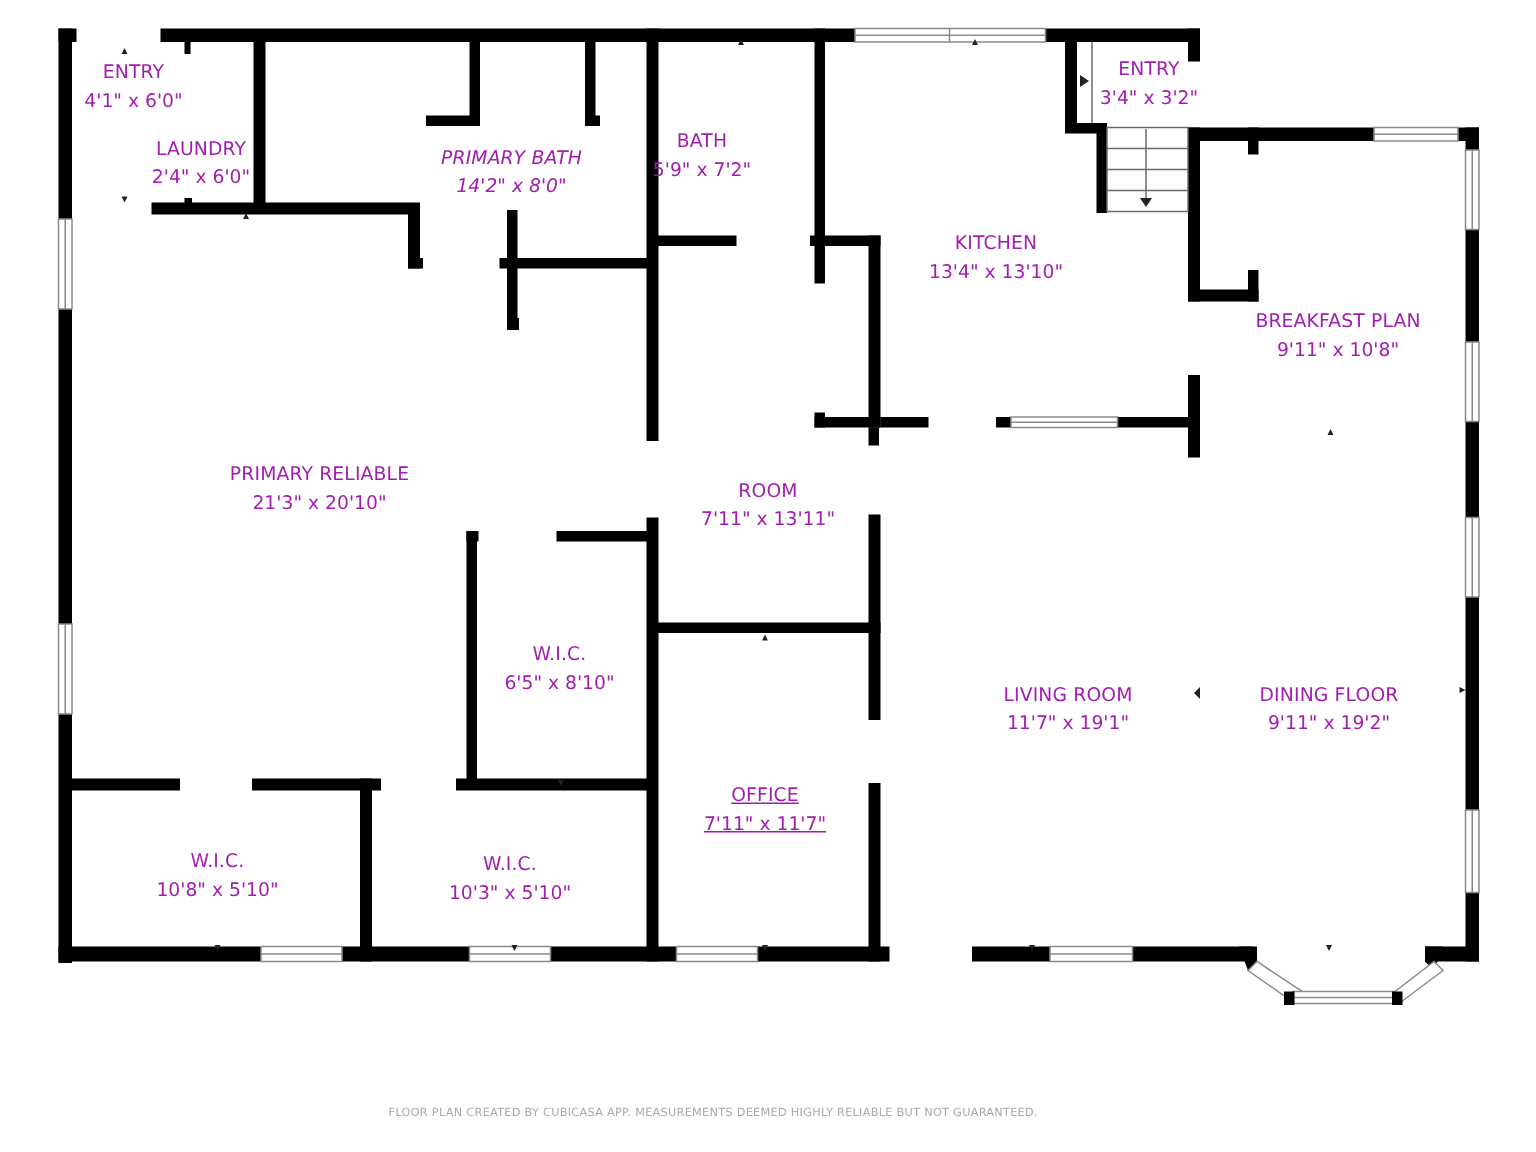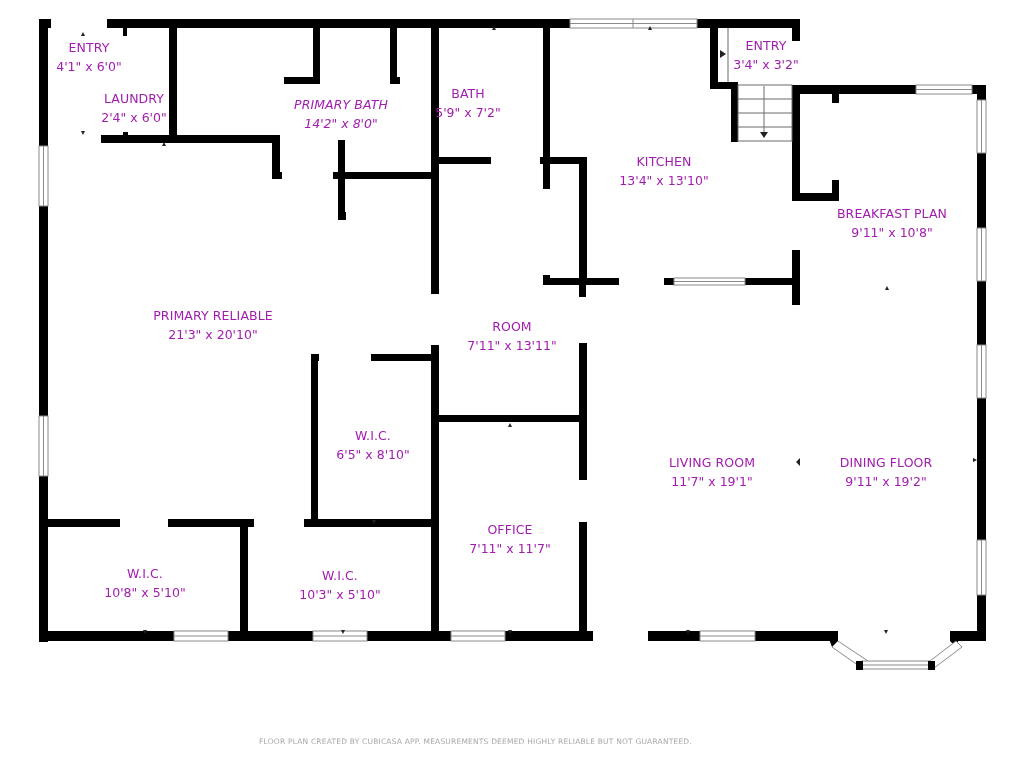--- a/index.html
+++ b/index.html
@@ -218,21 +218,21 @@
   <span class="dim">6'5" x 8'10"</span>
 </div>
 <div class="label" style="left:696px; top:453px;margin-left:16px;">
   <span class="name">LIVING ROOM</span>
   <span class="dim">11'7" x 19'1"</span>
 </div>
 <div class="label" style="left:886px; top:453px;">
   <span class="name">DINING FLOOR</span>
   <span class="dim">9'11" x 19'2"</span>
 </div>
-<div class="label" style="left:510px; top:520px;">
+<div class="label" style="left:510px; top:520px;text-decoration:underline;">
   <span class="name">OFFICE</span>
   <span class="dim">7'11" x 11'7"</span>
 </div>
 <div class="label" style="left:145px; top:564px;">
   <span class="name">W.I.C.</span>
   <span class="dim">10'8" x 5'10"</span>
 </div>
 <div class="label" style="left:340px; top:566px;">
   <span class="name">W.I.C.</span>
   <span class="dim">10'3" x 5'10"</span>

